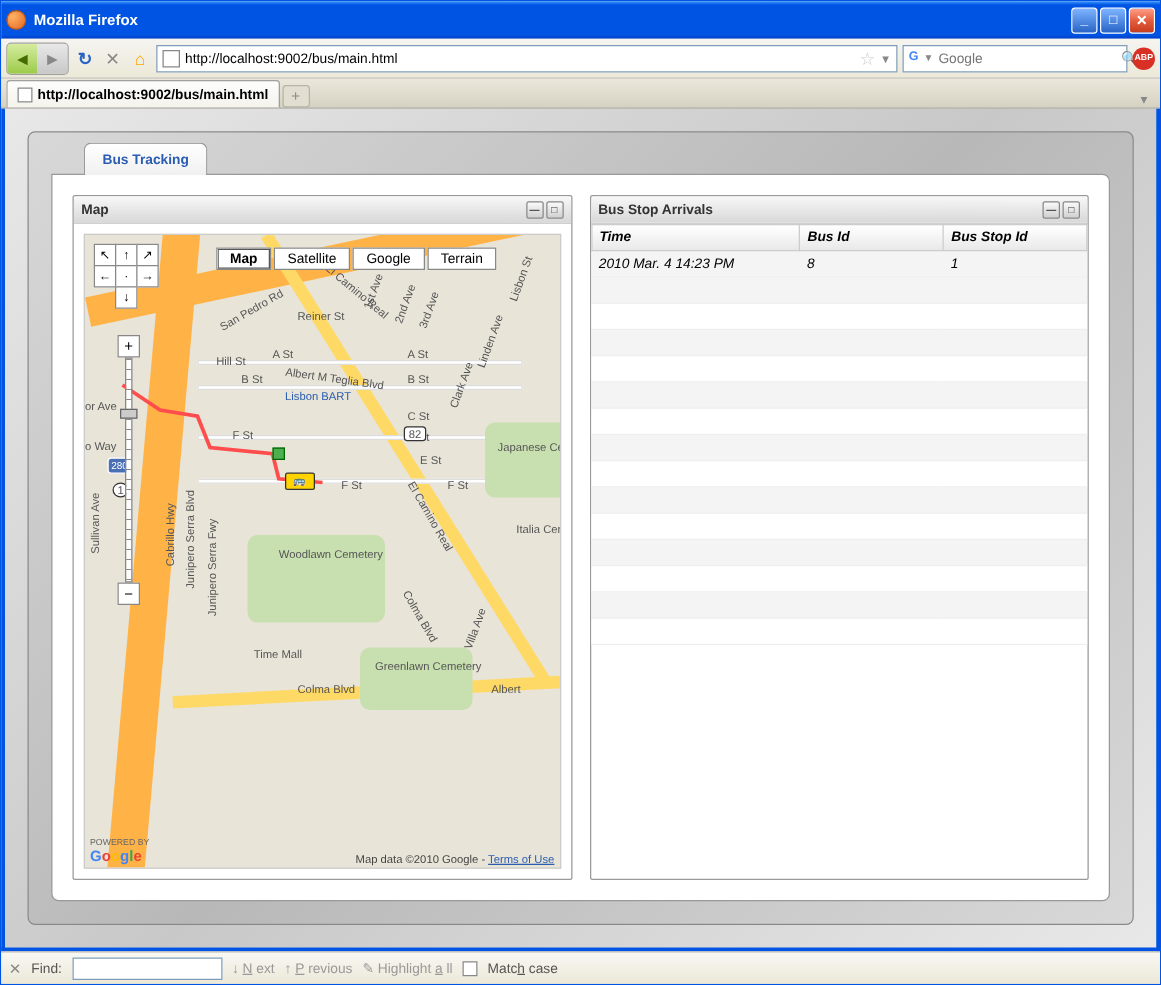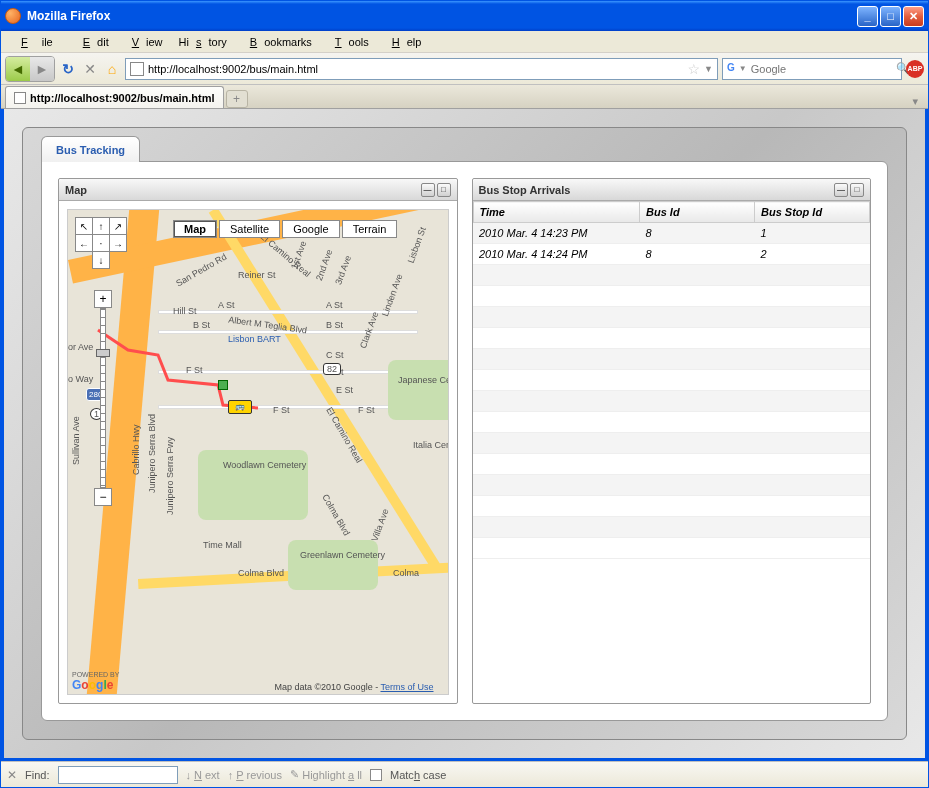--- a/index.html
+++ b/index.html
@@ -43,21 +43,21 @@
 .tabbar { height: 24px; background: linear-gradient(to bottom, #ebe8db, #d6d2c2); display: flex; align-items: flex-end; padding: 0 4px; border-bottom: 1px solid #a0a0a0; }
 .tab { height: 22px; background: linear-gradient(to bottom, #fdfdfb, #f4f3ee); border: 1px solid #a0a0a0; border-bottom: none; border-radius: 3px 3px 0 0; padding: 0 8px; display: flex; align-items: center; gap: 4px; font-weight: bold; margin-right: 2px; }
 .tab .page-icon { width: 12px; height: 12px; background: #fff; border: 1px solid #888; }
 .newtab { width: 22px; height: 18px; background: #e2dfd2; border: 1px solid #b8b4a4; border-radius: 3px; display: flex; align-items: center; justify-content: center; color: #888; font-size: 12px; }
 
 
 .content { flex: 1; background: linear-gradient(135deg, #e8e8e8, #c8c8c8, #e8e8e8); padding: 18px; display: flex; flex-direction: column; border: 3px solid #0054e3; border-top: none; }
 .app-frame { flex: 1; background: linear-gradient(135deg, #d8d8d8, #b8b8b8, #d8d8d8); border: 1px solid #888; border-radius: 6px; padding: 4px 18px 18px 18px; display: flex; flex-direction: column; }
 
 
-.app-tabs { height: 30px; display: flex; align-items: flex-end; margin-left: 0; }
+.app-tabs { height: 30px; display: flex; align-items: flex-end; margin-left: 26px; }
 .app-tab { height: 26px; background: linear-gradient(to bottom, #fff, #f0f0f0); border: 1px solid #999; border-bottom: none; border-radius: 6px 6px 0 0; padding: 0 14px; display: flex; align-items: center; color: #2a5db0; font-weight: bold; font-size: 11px; position: relative; z-index: 2; }
 
 .panels { flex: 1; background: #fff; border: 1px solid #999; border-radius: 0 6px 6px 6px; padding: 16px; display: flex; gap: 14px; margin-top: -1px; }
 
 .panel { flex: 1; border: 1px solid #999; border-radius: 2px; display: flex; flex-direction: column; background: #fff; }
 .panel-header { height: 22px; background: linear-gradient(to bottom, #f8f8f8, #d8d8d8); border-bottom: 1px solid #aaa; border-radius: 4px 4px 0 0; display: flex; align-items: center; padding: 0 6px; font-weight: bold; color: #333; }
 .panel-header .spacer { flex: 1; }
 .panel-ctrl { width: 14px; height: 14px; background: linear-gradient(to bottom, #fafafa, #d0d0d0); border: 1px solid #888; border-radius: 2px; margin-left: 2px; display: flex; align-items: center; justify-content: center; font-size: 8px; }
 .panel-body { flex: 1; padding: 8px; overflow: hidden; position: relative; }
 
@@ -82,21 +82,21 @@
 .zoom-slider { position: absolute; top: 80px; left: 26px; z-index: 10; display: flex; flex-direction: column; align-items: center; }
 .zoom-btn { width: 18px; height: 18px; background: #fff; border: 1px solid #888; display: flex; align-items: center; justify-content: center; font-size: 12px; }
 .zoom-track { width: 6px; height: 180px; background: repeating-linear-gradient(to bottom, #888 0, #888 1px, #fff 1px, #fff 8px); border: 1px solid #888; position: relative; }
 .zoom-handle { position: absolute; width: 14px; height: 8px; background: #ccc; border: 1px solid #666; left: -5px; top: 40px; }
 
 .route-line { position: absolute; stroke: #ff4d4d; stroke-width: 3; fill: none; z-index: 5; }
 .bus-icon { position: absolute; width: 24px; height: 14px; background: #ffd400; border: 1px solid #333; border-radius: 2px; z-index: 6; font-size: 8px; text-align: center; line-height: 12px; }
 
 .google-logo { position: absolute; bottom: 2px; left: 4px; font-size: 12px; font-weight: bold; z-index: 10; }
 .google-logo span:nth-child(1){color:#4285f4}.google-logo span:nth-child(2){color:#ea4335}.google-logo span:nth-child(3){color:#fbbc05}.google-logo span:nth-child(4){color:#4285f4}.google-logo span:nth-child(5){color:#34a853}.google-logo span:nth-child(6){color:#ea4335}
-.map-attrib { position: absolute; bottom: 2px; right: 14px; font-size: 9px; color: #444; z-index: 10; background: rgba(232,228,216,0.7); }
+.map-attrib { position: absolute; bottom: 2px; right: 4px; font-size: 9px; color: #444; z-index: 10; background: rgba(232,228,216,0.7); }
 .map-attrib a { color: #2a5db0; }
 .powered { position: absolute; bottom: 16px; left: 4px; font-size: 7px; color: #666; z-index: 10; }
 
 
 .arrivals-table { width: 100%; border-collapse: collapse; font-style: italic; }
 .arrivals-table th { text-align: left; background: linear-gradient(to bottom, #fff, #e8e8e8); border: 1px solid #ccc; padding: 4px 6px; font-weight: bold; font-size: 11px; }
 .arrivals-table td { padding: 4px 6px; font-size: 11px; border-bottom: 1px solid #eee; }
 .arrivals-table tr.even td { background: #f4f4f4; }
 .arrivals-table tr.odd td { background: #fff; }
 
@@ -115,29 +115,20 @@
   <div class="titlebar">
     <div class="app-icon"></div>
     <div class="title">Mozilla Firefox</div>
     <div class="win-btns">
       <div class="win-btn win-min">_</div>
       <div class="win-btn win-max">□</div>
       <div class="win-btn win-close">✕</div>
     </div>
   </div>
 
-  <div class="menubar">
-    <span><span class="underline">F</span><span>ile</span></span>
-    <span><span class="underline">E</span>dit</span>
-    <span><span class="underline">V</span>iew</span>
-    <span>Hi<span class="underline">s</span>tory</span>
-    <span><span class="underline">B</span>ookmarks</span>
-    <span><span class="underline">T</span>ools</span>
-    <span><span class="underline">H</span>elp</span>
-  </div>
 
   <div class="toolbar">
     <div class="nav-group">
       <div class="nav-btn">◄</div>
       <div class="nav-btn fwd">►</div>
     </div>
     <div class="tool-icon reload">↻</div>
     <div class="tool-icon stop">✕</div>
     <div class="tool-icon home">⌂</div>
     <div class="urlbar">
@@ -234,21 +225,21 @@
                 <div class="zoom-track">
                     <div class="zoom-handle"></div>
                   </div>
                 <div class="zoom-btn">−</div>
               </div>
 
               <div class="map-label blue" style="left:160px;top:124px">Lisbon BART</div>
               <div class="map-label" style="left:155px;top:250px">Woodlawn Cemetery</div>
               <div class="map-label" style="left:135px;top:330px">Time Mall</div>
               <div class="map-label" style="left:232px;top:340px">Greenlawn Cemetery</div>
-              <div class="map-label" style="left:325px;top:358px">Colma</div>
+              <div class="map-label" style="left:325px;top:358px">Albert</div>
               <div class="map-label" style="left:330px;top:165px">Japanese Cemete</div>
               <div class="map-label" style="left:345px;top:230px">Italia Ceme</div>
               <div class="map-label" style="left:0px;top:132px">or Ave</div>
               <div class="map-label" style="left:0px;top:164px">o Way</div>
               <div class="map-label" style="left:105px;top:55px;transform:rotate(-30deg)">San Pedro Rd</div>
               <div class="map-label" style="left:186px;top:40px;transform:rotate(40deg)">El Camino Real</div>
               <div class="map-label" style="left:245px;top:220px;transform:rotate(60deg)">El Camino Real</div>
               <div class="map-label" style="left:160px;top:110px;transform:rotate(8deg)">Albert M Teglia Blvd</div>
               <div class="map-label" style="left:170px;top:60px">Reiner St</div>
               <div class="map-label" style="left:150px;top:90px">A St</div>
@@ -304,25 +295,20 @@
                   <th style="width:29%">Bus Id</th>
                   <th style="width:29%">Bus Stop Id</th>
                 </tr>
               </thead>
               <tbody id="arrivals-tbody">
                   <tr class="even">
                     <td>2010 Mar. 4 14:23 PM</td>
                     <td>8</td>
                     <td>1</td>
                   </tr>
-                  <tr class="odd">
-                    <td>2010 Mar. 4 14:24 PM</td>
-                    <td>8</td>
-                    <td>2</td>
-                  </tr>
                   <tr class="even">
                     <td>&nbsp;</td>
                     <td></td>
                     <td></td>
                   </tr>
                   <tr class="odd">
                     <td>&nbsp;</td>
                     <td></td>
                     <td></td>
                   </tr>

